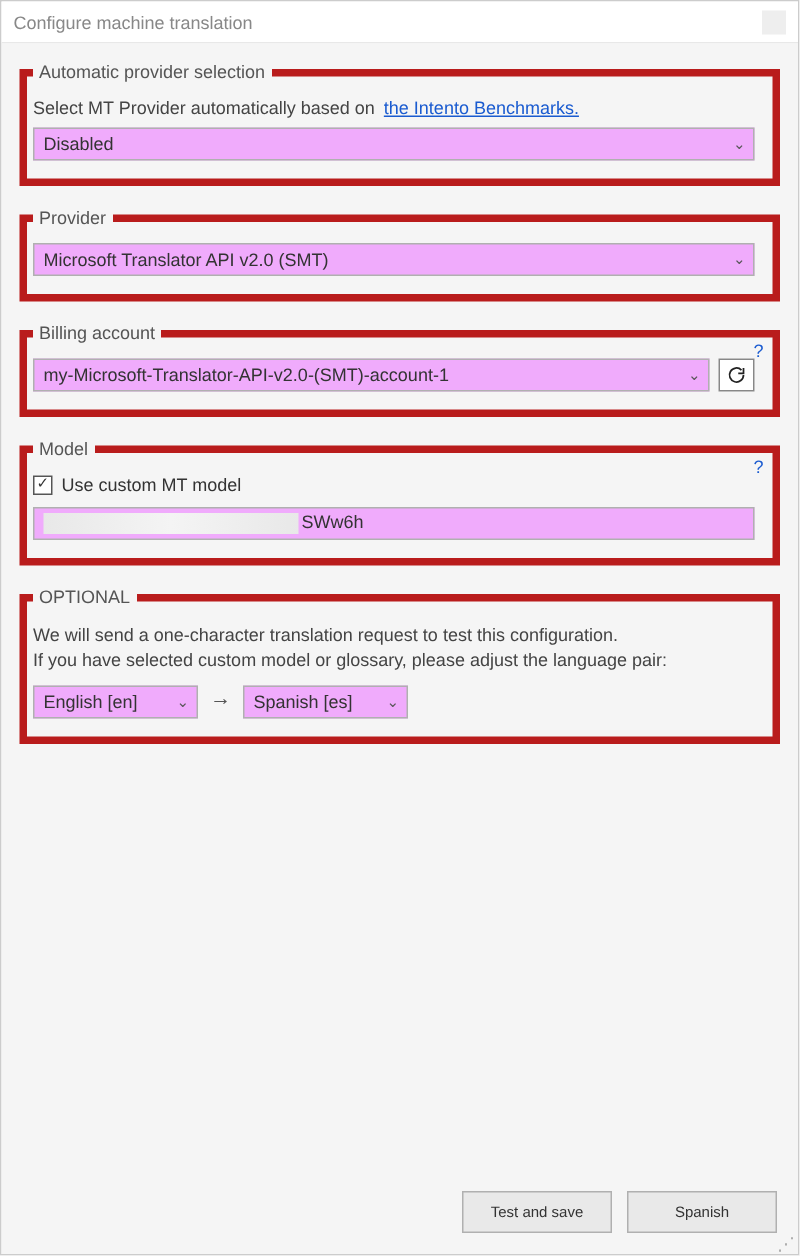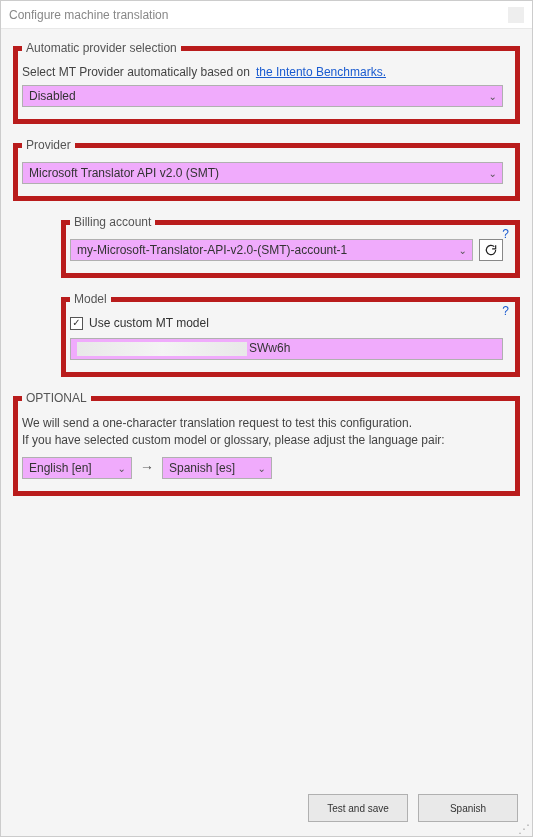--- a/index.html
+++ b/index.html
@@ -139,21 +139,21 @@
   color: #333;
   cursor: pointer;
 }
 .resize-grip {
   position: absolute;
   right: 3px; bottom: 3px;
   width: 12px; height: 12px;
   color: #aaa;
   font-size: 12px;
 }
-fieldset.with-help { position: relative; margin-left: 48px; }
+fieldset.with-help { position: relative; }
 fieldset.with-help .help-abs {
   position: absolute;
   top: -2px; right: 6px;
   color: #1a5bd0;
   font-size: 12px;
 }
 .connect-link { margin-top: 6px; display:inline-block; }
 </style>
 </head>
 <body>

